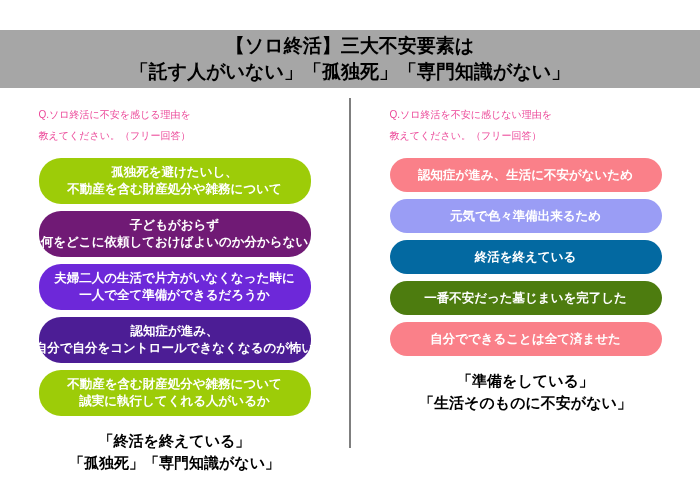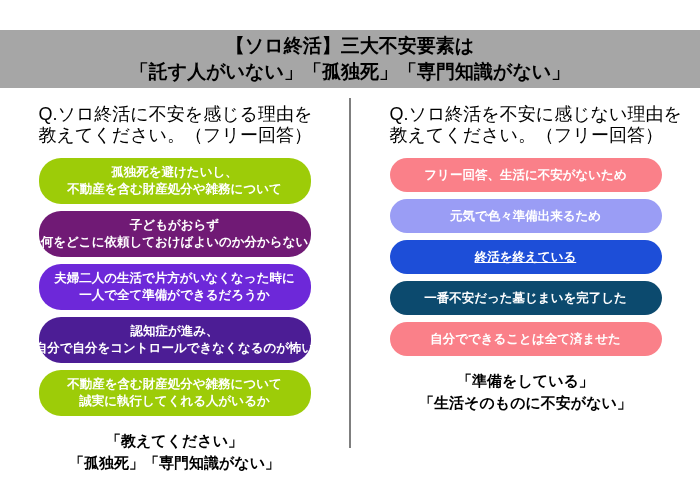--- a/index.html
+++ b/index.html
@@ -57,23 +57,23 @@
   }
   .divider {
     width: 2px;
     background: #7f7f7f;
     height: 350px;
     margin-top: 2px;
     flex: 0 0 2px;
   }
 
   .question {
-    font-size: 18px;
+    font-size: 10px;
     line-height: 21px;
-    color: #000000;
+    color: #ec4899;
     text-align: left;
     width: 272px;
     margin: 0 0 12px 0;
     white-space: nowrap;
   }
   .q-line { display: block; }
   .q-line.indent { padding-left: 0px; }
 
   
   .pill-stack {
@@ -149,44 +149,44 @@
         <span class="pill-line">認知症が進み、</span>
         <span class="pill-line">自分で自分をコントロールできなくなるのが怖い</span>
       </div>
       <div class="pill" id="lp4" style="background: rgb(157, 204, 8);">
         <span class="pill-line">不動産を含む財産処分や雑務について</span>
         <span class="pill-line">誠実に執行してくれる人がいるか</span>
       </div>
     </div>
 
     <div class="conclusion">
-      <span class="c-line">「教えてください」</span>
+      <span class="c-line">「終活を終えている」</span>
       <span class="c-line">「孤独死」「専門知識がない」</span>
     </div>
   </div>
 
   <div class="divider"></div>
 
   <div class="column">
     <div class="question">
       <span class="q-line">Q.ソロ終活を不安に感じない理由を</span>
       <span class="q-line indent">教えてください。（フリー回答）</span>
     </div>
 
     <div class="pill-stack">
       <div class="pill one-line" id="rp0" style="background: rgb(250, 128, 137);">
-        <span class="pill-line">フリー回答、生活に不安がないため</span>
+        <span class="pill-line">認知症が進み、生活に不安がないため</span>
       </div>
       <div class="pill one-line" id="rp1" style="background: rgb(154, 157, 245);">
         <span class="pill-line">元気で色々準備出来るため</span>
       </div>
-      <div class="pill one-line" id="rp2" style="background: #1d4ed8; text-decoration: underline;">
+      <div class="pill one-line" id="rp2" style="background: #0369a1;">
         <span class="pill-line">終活を終えている</span>
       </div>
-      <div class="pill one-line" id="rp3" style="background: #0c4a6e; text-align: right;">
+      <div class="pill one-line" id="rp3" style="background: #4d7c0f; text-align: right;">
         <span class="pill-line">一番不安だった墓じまいを完了した</span>
       </div>
       <div class="pill one-line" id="rp4" style="background: rgb(250, 128, 137);">
         <span class="pill-line">自分でできることは全て済ませた</span>
       </div>
     </div>
 
     <div class="conclusion">
       <span class="c-line">「準備をしている」</span>
       <span class="c-line">「生活そのものに不安がない」</span>

